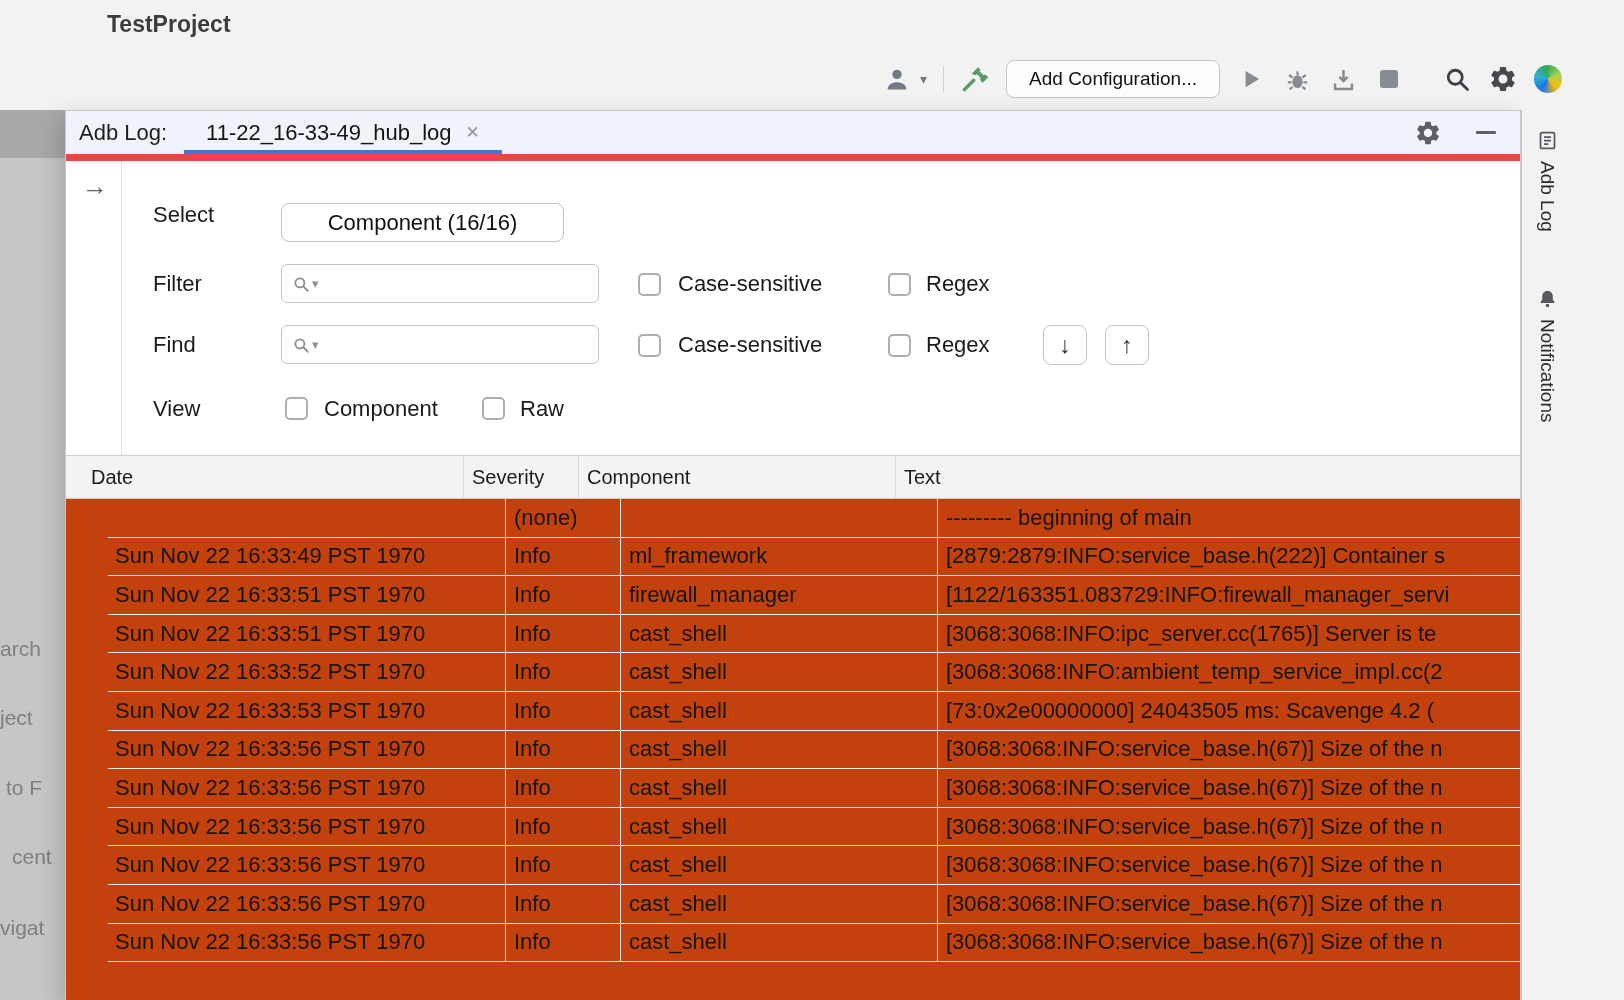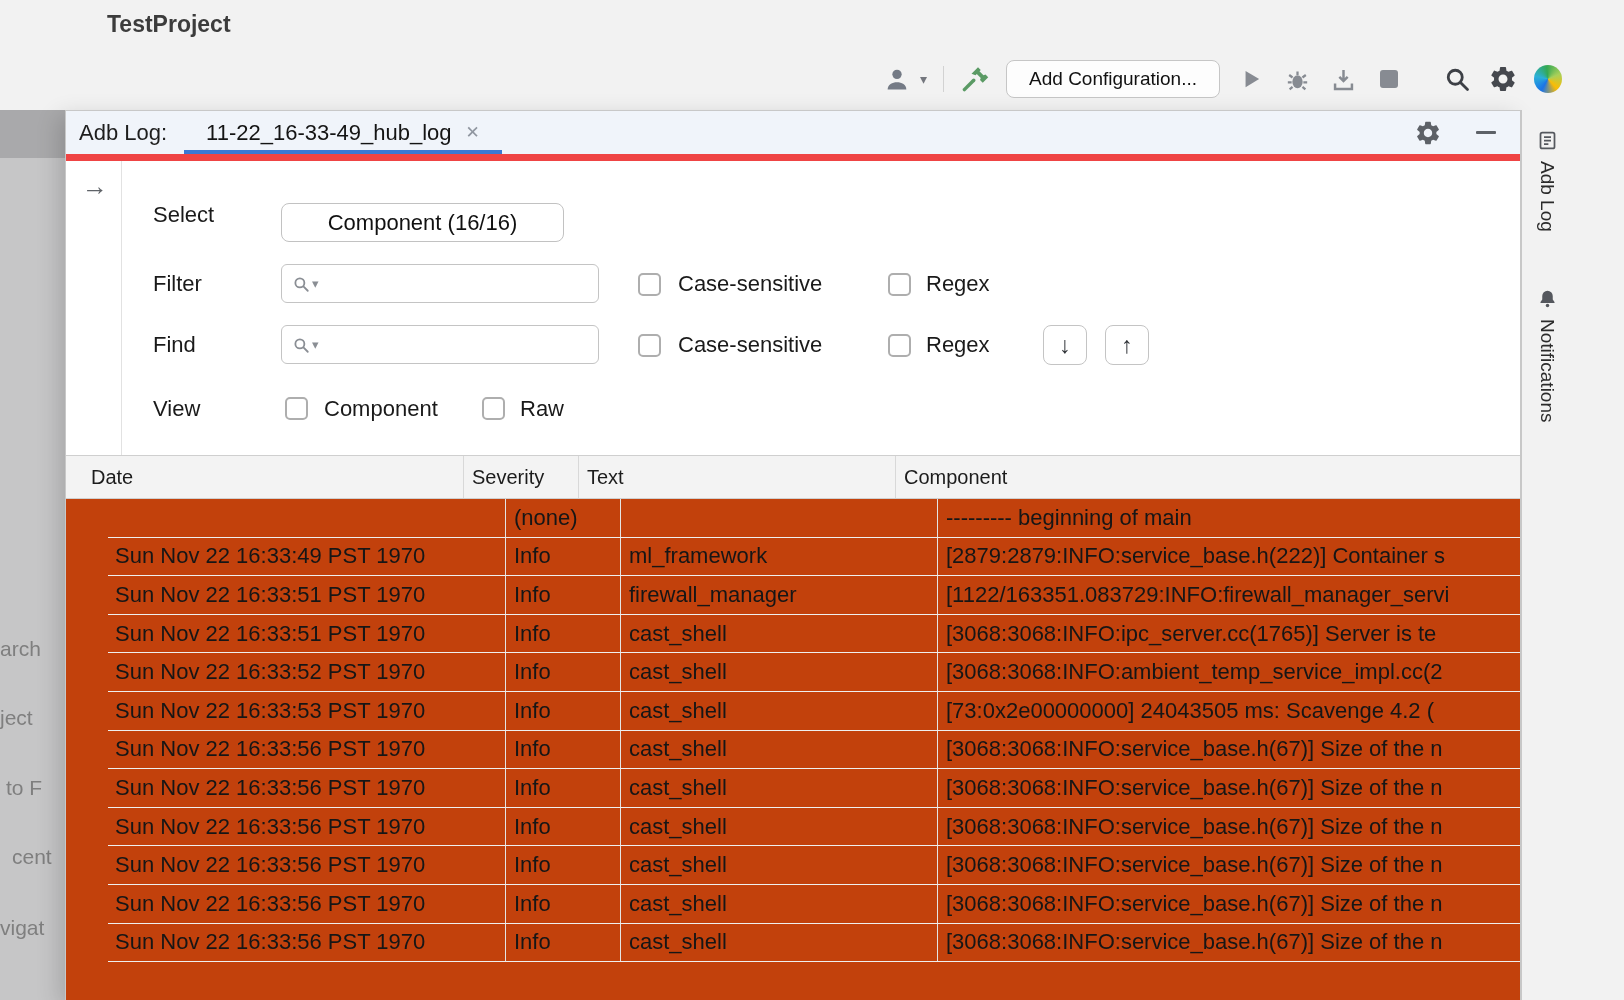--- a/index.html
+++ b/index.html
@@ -252,22 +252,22 @@
     <span class="cbox cb-numbered"></span>
     <span class="flabel lbl-numbered">Component</span>
     <span class="cbox cb-raw"></span>
     <span class="flabel lbl-raw">Raw</span>
   </div>
 
   <div class="log-table">
     <div class="thead">
       <div class="th">Date</div>
       <div class="th">Severity</div>
+      <div class="th">Component</div>
       <div class="th">Text</div>
-      <div class="th">Component</div>
     </div>
     <div class="tbody">
 
     <div class="trow">
         <div class="td"></div>
         <div class="td">(none)</div>
         <div class="td"></div>
         <div class="td">--------- beginning of main</div>
       </div>
         <div class="trow">

